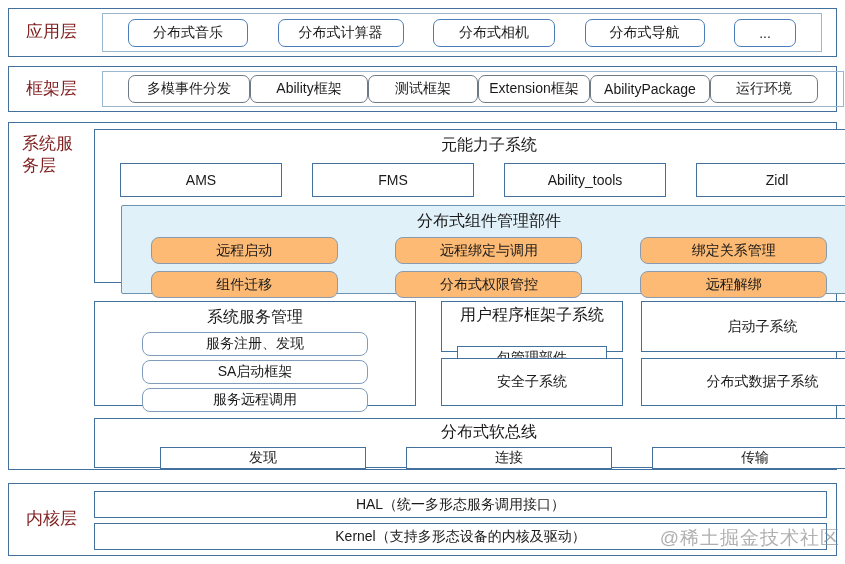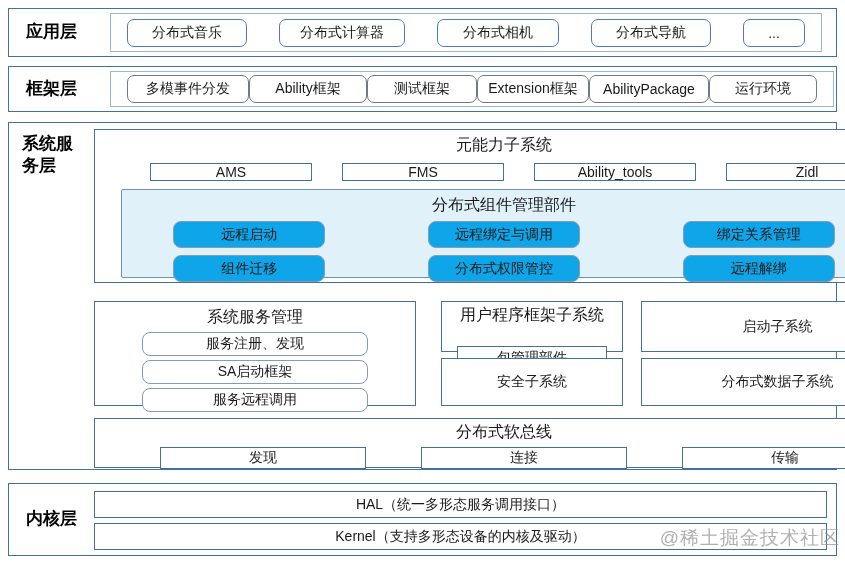--- a/index.html
+++ b/index.html
@@ -13,66 +13,66 @@
     position:absolute; left:8px; width:829px; box-sizing:border-box;
     border:1.5px solid #41719c; background:#fff; display:flex;
   }
   #app-layer    { top:8px;   height:49px; }
   #frame-layer  { top:66px;  height:46px; }
   #system-layer { top:122px; height:348px; }
   #kernel-layer { top:483px; height:73px; }
 
   .layer-label {
     flex:0 0 85px; display:flex; align-items:center; justify-content:center;
-    color:#000000; font-weight:bold; font-size:17px; line-height:1.3;
+    color:#7f1d1d; font-weight:normal; font-size:17px; line-height:1.3;
   }
   #system-layer .layer-label {
     align-items:flex-start; justify-content:flex-start;
     padding:10px 0 0 13px; box-sizing:border-box;
   }
   #system-layer .layer-label span { display:block; width:58px; }
 
   
   .row-container {
-    flex:1; margin:4px 14px 4px 16px; border:1px solid #9ab7cf;
+    flex:1; margin:4px 14px 4px 8px; border:1px solid #9ab7cf;
     display:flex; align-items:center; justify-content:space-between;
-    padding:0 16px; box-sizing:border-box;
+    padding:0 25px; box-sizing:border-box;
   }
   .pill {
     height:28px; box-sizing:border-box; background:#fff; border-radius:7px;
     display:flex; align-items:center; justify-content:center;
     font-size:14px; white-space:nowrap;
   }
   .pill.blue { border:1.4px solid #4a7ebb; }
   .pill.gray { border:1.4px solid #6e7b87; }
 
   
   .sys-content { flex:1; margin:6px 9px 0 0; display:block; }
   .section-box { border:1px solid #41719c; box-sizing:border-box; background:#fff; }
   .section-title { text-align:center; font-size:16px; padding-top:5px; }
 
   #meta-box { height:154px; }
   .ams-row { display:flex; justify-content:space-between; padding:7px 25px 0; }
   .rect {
     box-sizing:border-box; border:1px solid #41719c; background:#fff;
     display:flex; align-items:center; justify-content:center; font-size:14px;
   }
-  .ams-row .rect { width:162px; height:18px;margin-left:30px; }
+  .ams-row .rect { width:162px; height:34px; }
 
   #dist-panel {
     margin:8px 26px 0; height:89px; background:#e1f1f9;
     border:1px solid #6d93ae; border-radius:2px; box-sizing:border-box;
   }
   .yellow-grid {
     display:grid; grid-template-columns:repeat(3,1fr);
     row-gap:7px; justify-items:center; padding-top:5px;
   }
   .ybox {
-    width:152px; height:27px; box-sizing:border-box;
-    background:#0ea5e9; border:1px solid #8a9bb0; border-radius:8px;
+    width:187px; height:27px; box-sizing:border-box;
+    background:#fdba74; border:1px solid #8a9bb0; border-radius:8px;
     display:flex; align-items:center; justify-content:center; font-size:14px;
   }
 
   #mid-grid { margin-top:18px; height:105px; display:flex; }
   #svc-box { width:322px; margin-right:25px; }
   .rbox {
     width:226px; height:24px; box-sizing:border-box; margin:4px auto 0;
     border:1px solid #7f9cbc; border-radius:8px; background:#fff;
     display:flex; align-items:center; justify-content:center; font-size:14px;
   }

